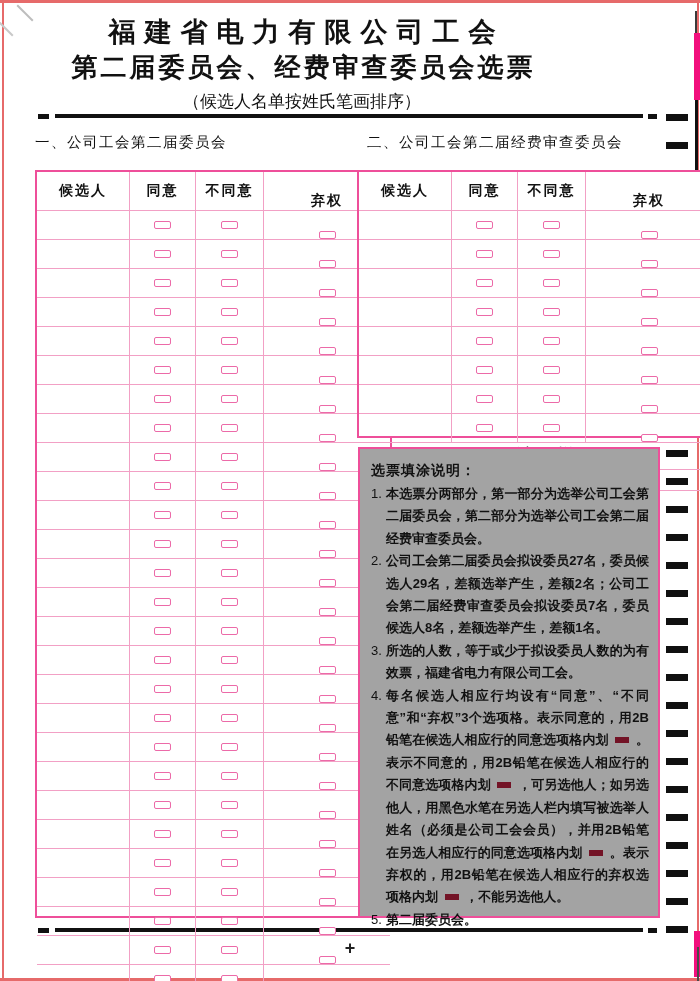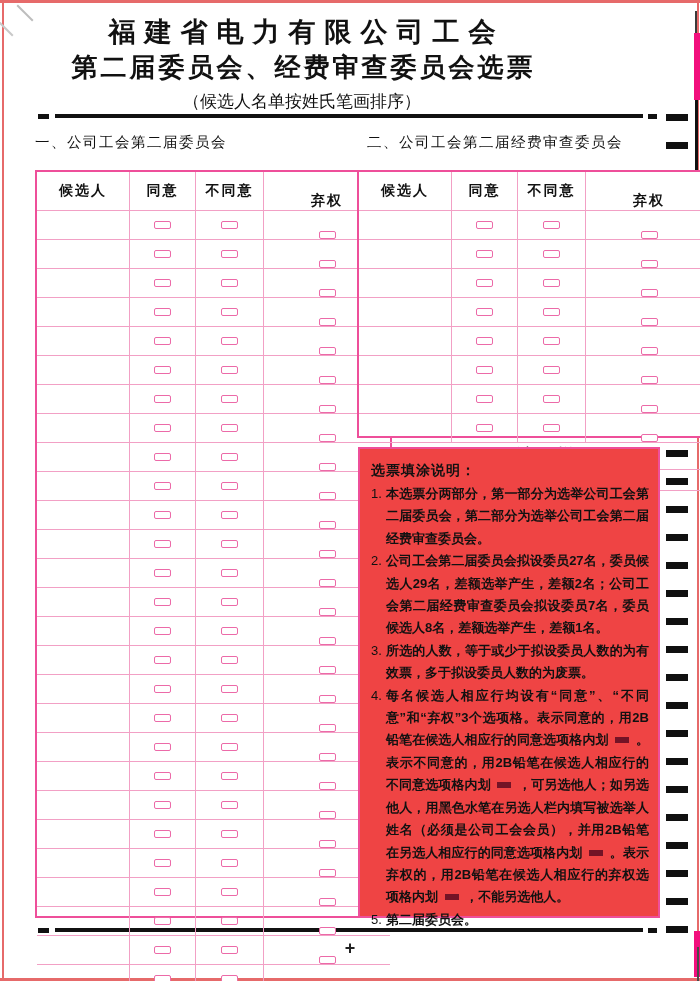--- a/index.html
+++ b/index.html
@@ -54,21 +54,21 @@
   .cell{border-right:1px solid #f2a0c5;display:flex;align-items:center;justify-content:center;box-sizing:border-box;}
   .cell:last-child{border-right:none;}
   .c0{width:93px;}
   .c1{width:66px;}
   .c2{width:68px;}
   .c3{flex:1;margin-top:20px;}
   .row-head .cell{font-size:14px;font-weight:bold;letter-spacing:2px;}
   .vote-box{width:15px;height:6px;border:1px solid #ec6aa8;border-radius:2px;background:#fff;}
   
   .instructions{position:absolute;left:358px;top:447px;width:302px;height:471px;
-                border:2px solid #ee4f9a;box-sizing:border-box;padding:9px 9px 0 11px;background:#ef4444;}
+                border:2px solid #ee4f9a;box-sizing:border-box;padding:9px 9px 0 11px;background:#a3a3a3;}
   .instr-title{font-size:14px;font-weight:bold;line-height:25px;letter-spacing:1px;}
   .instr-item{display:flex;font-size:13px;line-height:22.4px;}
   .instr-num{width:15px;flex:none;}
   .instr-body{flex:1;text-align:justify;font-weight:bold;}
   .mark-rect{display:inline-block;width:14px;height:6px;background:#731326;margin:0 3px;vertical-align:1px;}
   
   .plus{position:absolute;left:0;width:700px;top:938px;text-align:center;font-size:18px;color:#222;font-weight:bold;}
 </style>
 </head>
 <body>
@@ -613,21 +613,21 @@
       <div class="instr-item">
         <div class="instr-num">1.</div>
         <div class="instr-body">本选票分两部分，第一部分为选举公司工会第二届委员会，第二部分为选举公司工会第二届经费审查委员会。</div>
       </div>
       <div class="instr-item">
         <div class="instr-num">2.</div>
         <div class="instr-body">公司工会第二届委员会拟设委员27名，委员候选人29名，差额选举产生，差额2名；公司工会第二届经费审查委员会拟设委员7名，委员候选人8名，差额选举产生，差额1名。</div>
       </div>
       <div class="instr-item">
         <div class="instr-num">3.</div>
-        <div class="instr-body">所选的人数，等于或少于拟设委员人数的为有效票，多于拟设委员人数的为废票。</div>
+        <div class="instr-body">所选的人数，等于或少于拟设委员人数的为有效票，福建省电力有限公司工会。</div>
       </div>
       <div class="instr-item">
         <div class="instr-num">4.</div>
         <div class="instr-body">每名候选人相应行均设有“同意”、“不同意”和“弃权”3个选项格。表示同意的，用2B铅笔在候选人相应行的同意选项格内划 <div class="mark-rect"></div> 。表示不同意的，用2B铅笔在候选人相应行的不同意选项格内划 <div class="mark-rect"></div> ，可另选他人；如另选他人，用黑色水笔在另选人栏内填写被选举人姓名（必须是公司工会会员），并用2B铅笔在另选人相应行的同意选项格内划 <div class="mark-rect"></div> 。表示弃权的，用2B铅笔在候选人相应行的弃权选项格内划 <div class="mark-rect"></div> ，不能另选他人。</div>
       </div>
       <div class="instr-item">
         <div class="instr-num">5.</div>
         <div class="instr-body">第二届委员会。</div>
       </div>
     </div>

